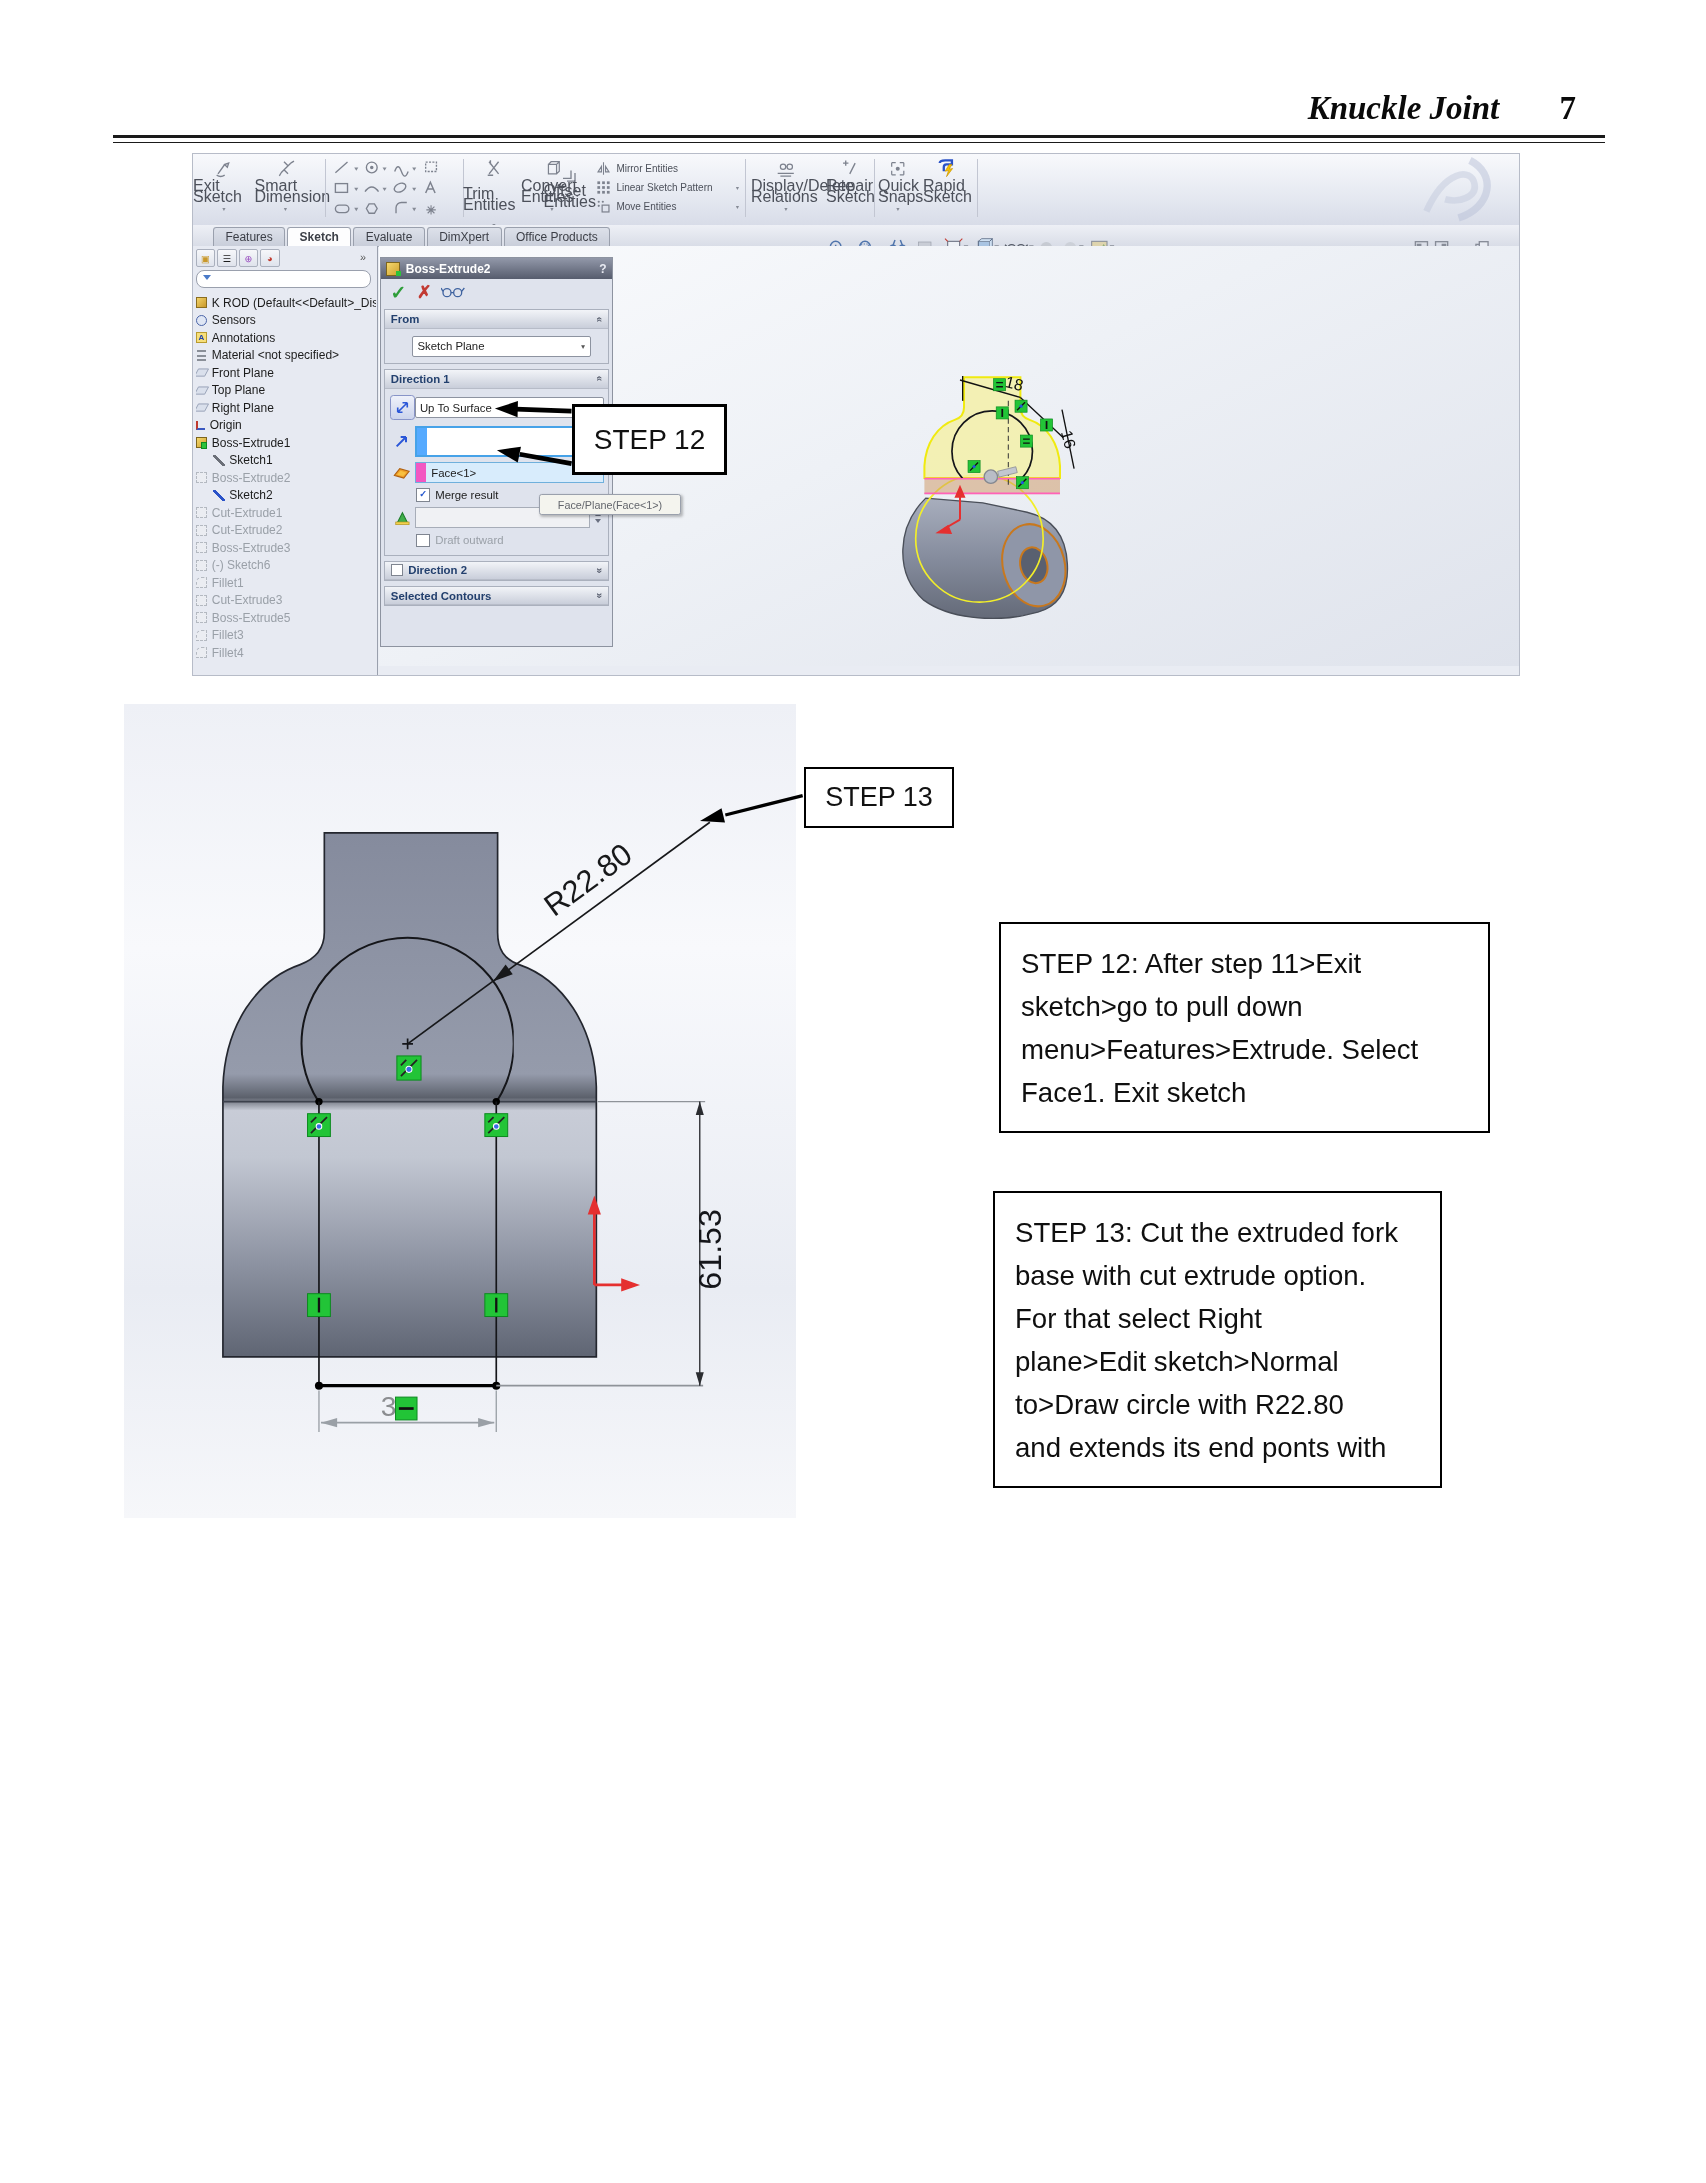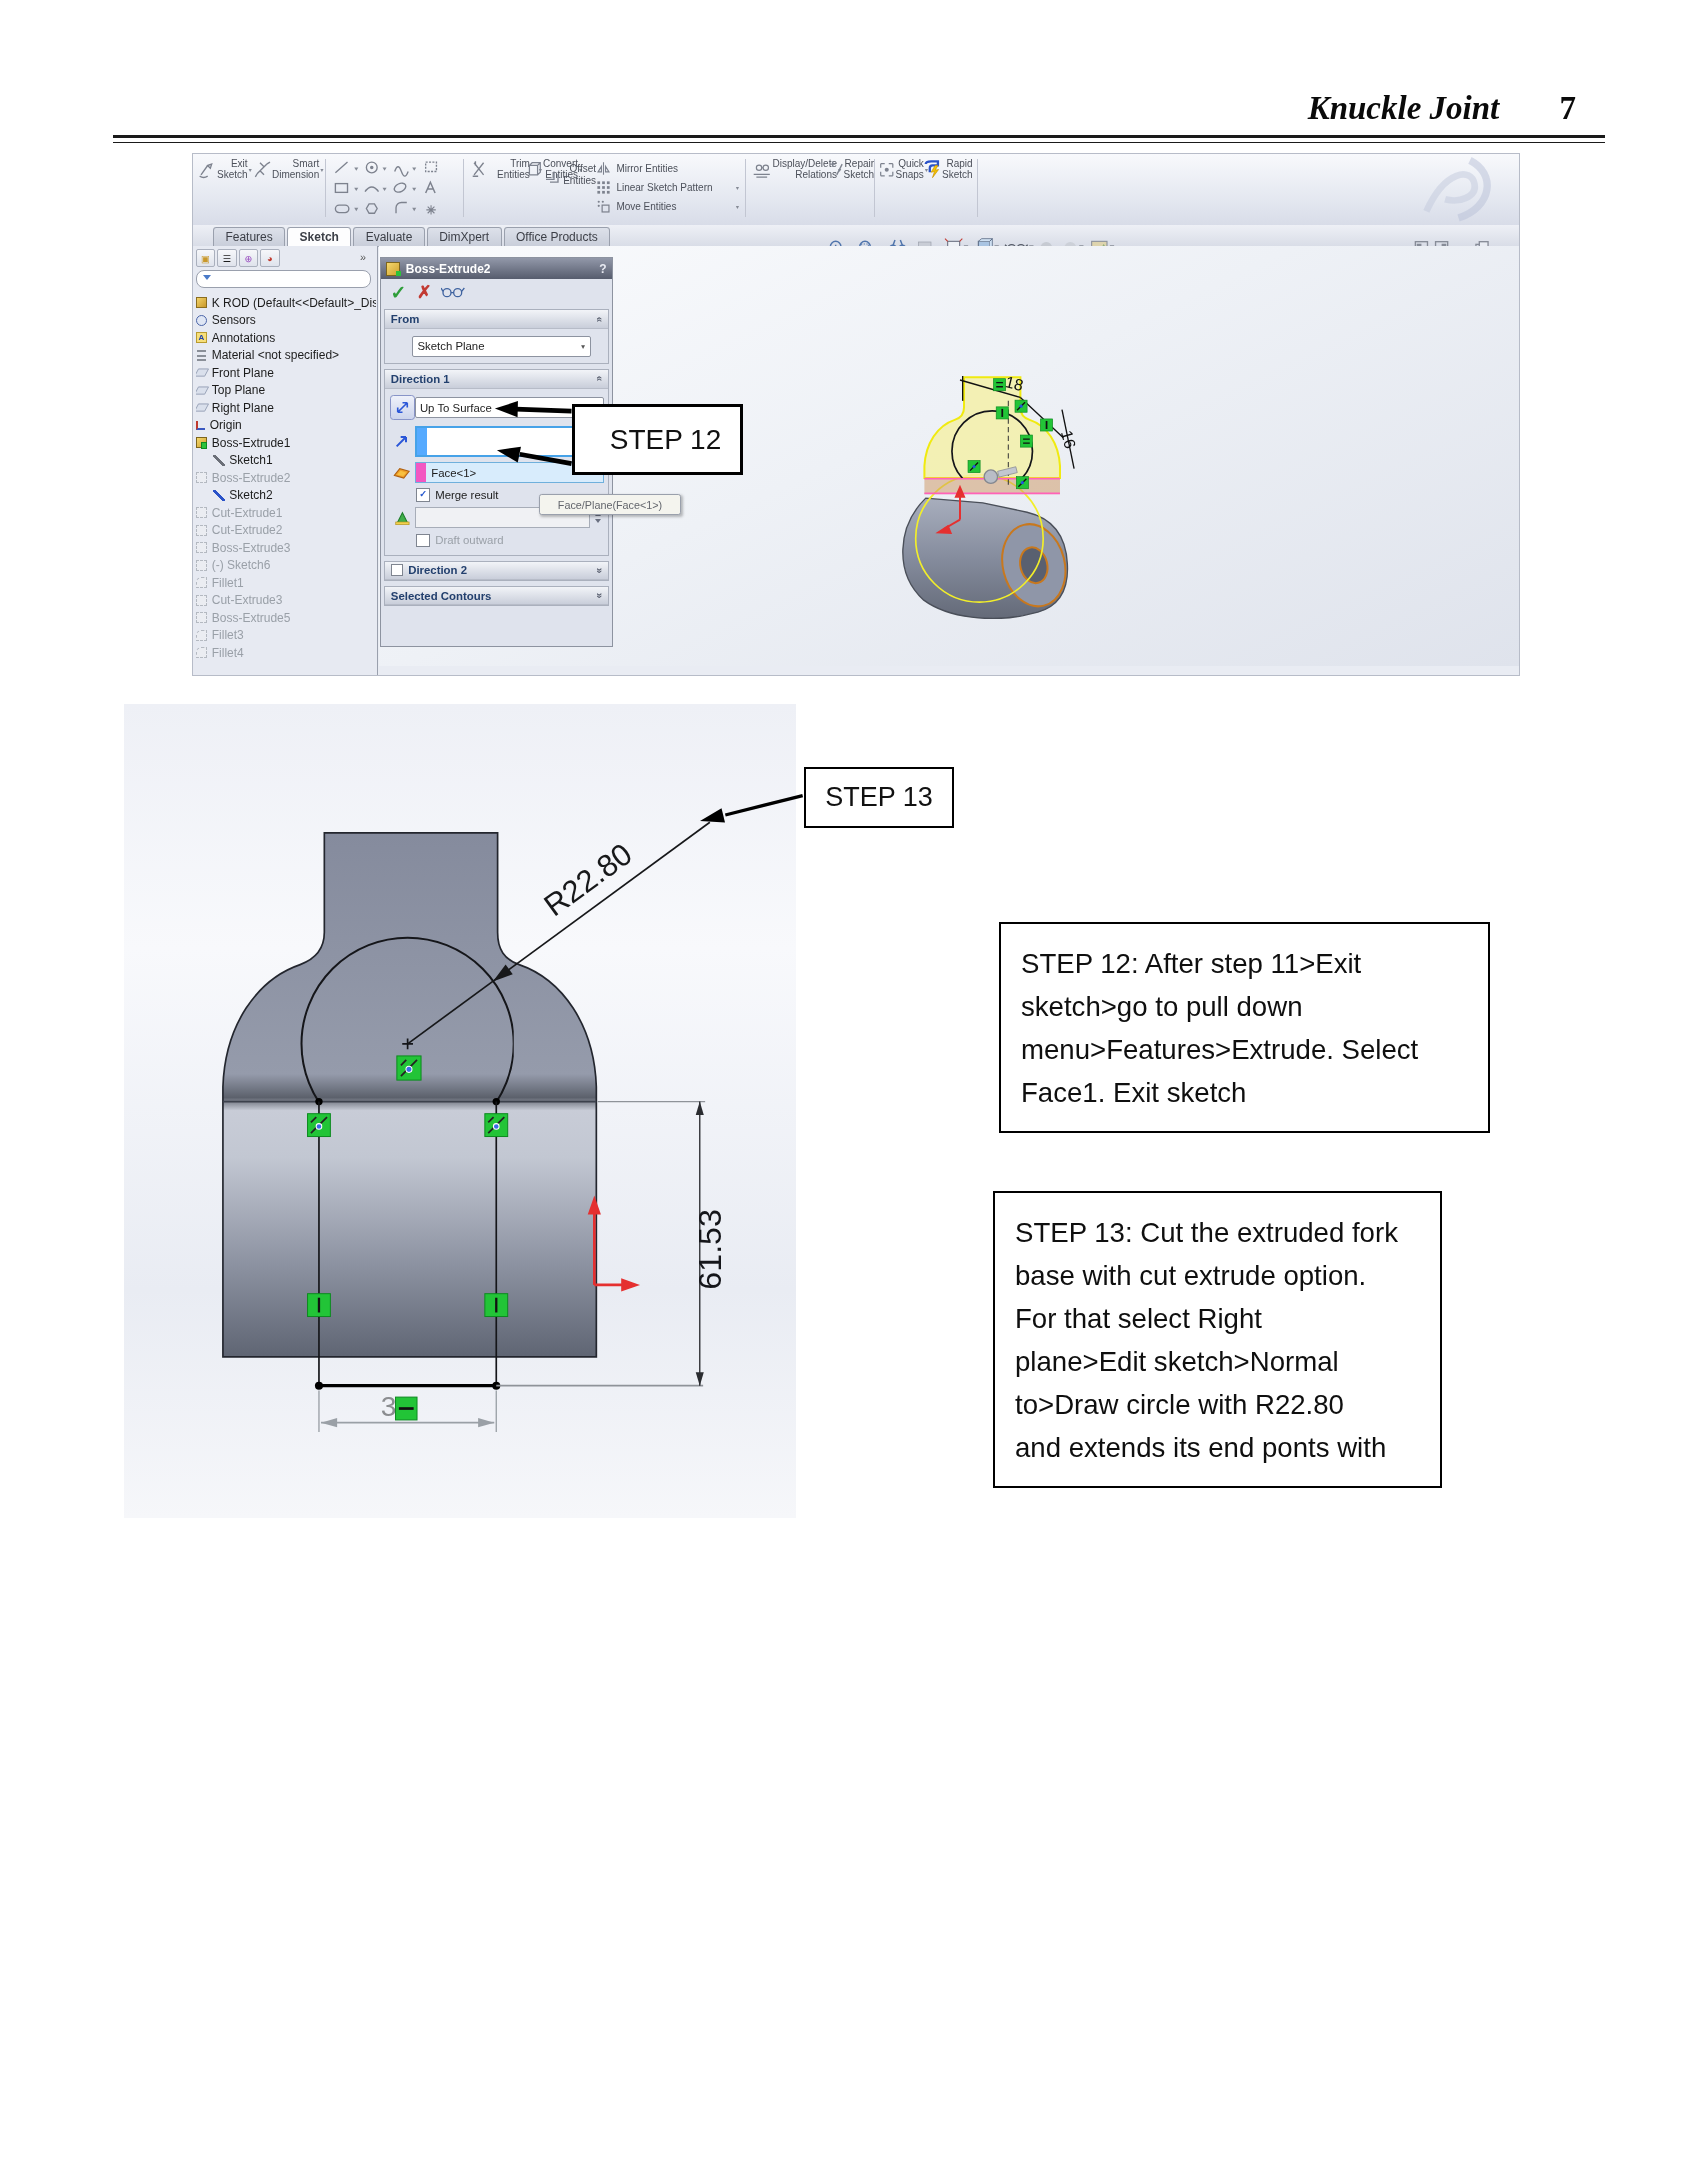--- a/index.html
+++ b/index.html
@@ -14,22 +14,22 @@
   .hdr .pageno{display:inline-block;margin-left:52px;font-style:normal;}
   .rule1{position:absolute;left:113px;top:135px;width:1492px;height:3.4px;background:#1a1a1a;}
   .rule2{position:absolute;left:113px;top:142px;width:1492px;height:1.3px;background:#1a1a1a;}
 
   
   .shot1{position:absolute;left:192px;top:153px;width:1326px;height:521px;
          border:0.7px solid #b7bcc8;background:#e9ecf3;overflow:hidden;}
   .ribbon{position:absolute;left:0;top:0;width:100%;height:71px;
           background:linear-gradient(#f8f9fc,#e2e6ef 70%,#d8dce8);
           border-bottom:0.7px solid #b9bec9;}
-  .rb{position:absolute;top:4px;display:flex;align-items:center;
-      font-size:10px;line-height:11.4px;color:#4c505a;text-align:right;cursor:default;}
+  .rb{position:absolute;top:4px;display:flex;flex-direction:column;align-items:center;
+      font-size:16px;line-height:11.4px;color:#4c505a;text-align:left;cursor:default;}
   .rb .ric{height:21.5px;display:flex;align-items:center;justify-content:center;}
   .rb .rlabel{width:62px;}
   .drop::after{content:"▼";font-size:5.4px;color:#868b96;display:block;margin-top:2px;}
   .rsep{position:absolute;top:5.4px;height:58px;width:0.7px;background:#c2c6d2;}
   .mcol{position:absolute;left:403px;top:5.4px;width:144px;font-size:10px;color:#4c505a;}
   .mrow{display:flex;align-items:center;height:19px;}
   .mrow .mlbl{margin-left:5.4px;white-space:nowrap;}
   .mrow .mcaret{margin-left:auto;font-size:5.4px;color:#868b96;}
   .dslogo{position:absolute;right:12px;top:1.3px;opacity:.5;}
 
@@ -130,21 +130,21 @@
   
   .wincontrols{position:absolute;left:1221px;top:85px;}
   .bigok{position:absolute;left:1238px;top:102px;font-size:38px;color:rgba(96,190,96,.40);font-weight:bold;}
   .bigok::after{content:"✓";}
   .bigcancel{position:absolute;left:1266px;top:132px;font-size:35px;color:rgba(225,92,80,.45);font-weight:bold;}
   .bigcancel::after{content:"✕";}
 
   
   .stepbox{position:absolute;background:#fff;border:3.4px solid #000;display:flex;align-items:center;
            justify-content:center;font-size:28px;color:#111;}
-  #step12box{left:572px;top:404px;width:149px;height:65px;padding-left:16px;}
+  #step12box{left:572px;top:404px;width:149px;height:65px;}
   #step13box{left:804px;top:767px;width:146px;height:57px;border-width:2.7px;font-size:27px;}
 
   
   .shot2{position:absolute;left:124px;top:704px;width:672px;height:814px;
          background:linear-gradient(180deg,#eef0f6 0%,#f8f9fc 30%,#e9ecf3 72%,#f6f7fa 100%);}
 
   
   .note{position:absolute;border:2.7px solid #000;background:#fff;box-sizing:border-box;
         padding:17.5px 20px;font-size:27.6px;line-height:43px;color:#0f0f0f;}
   #note12{left:999px;top:922px;width:491px;}

